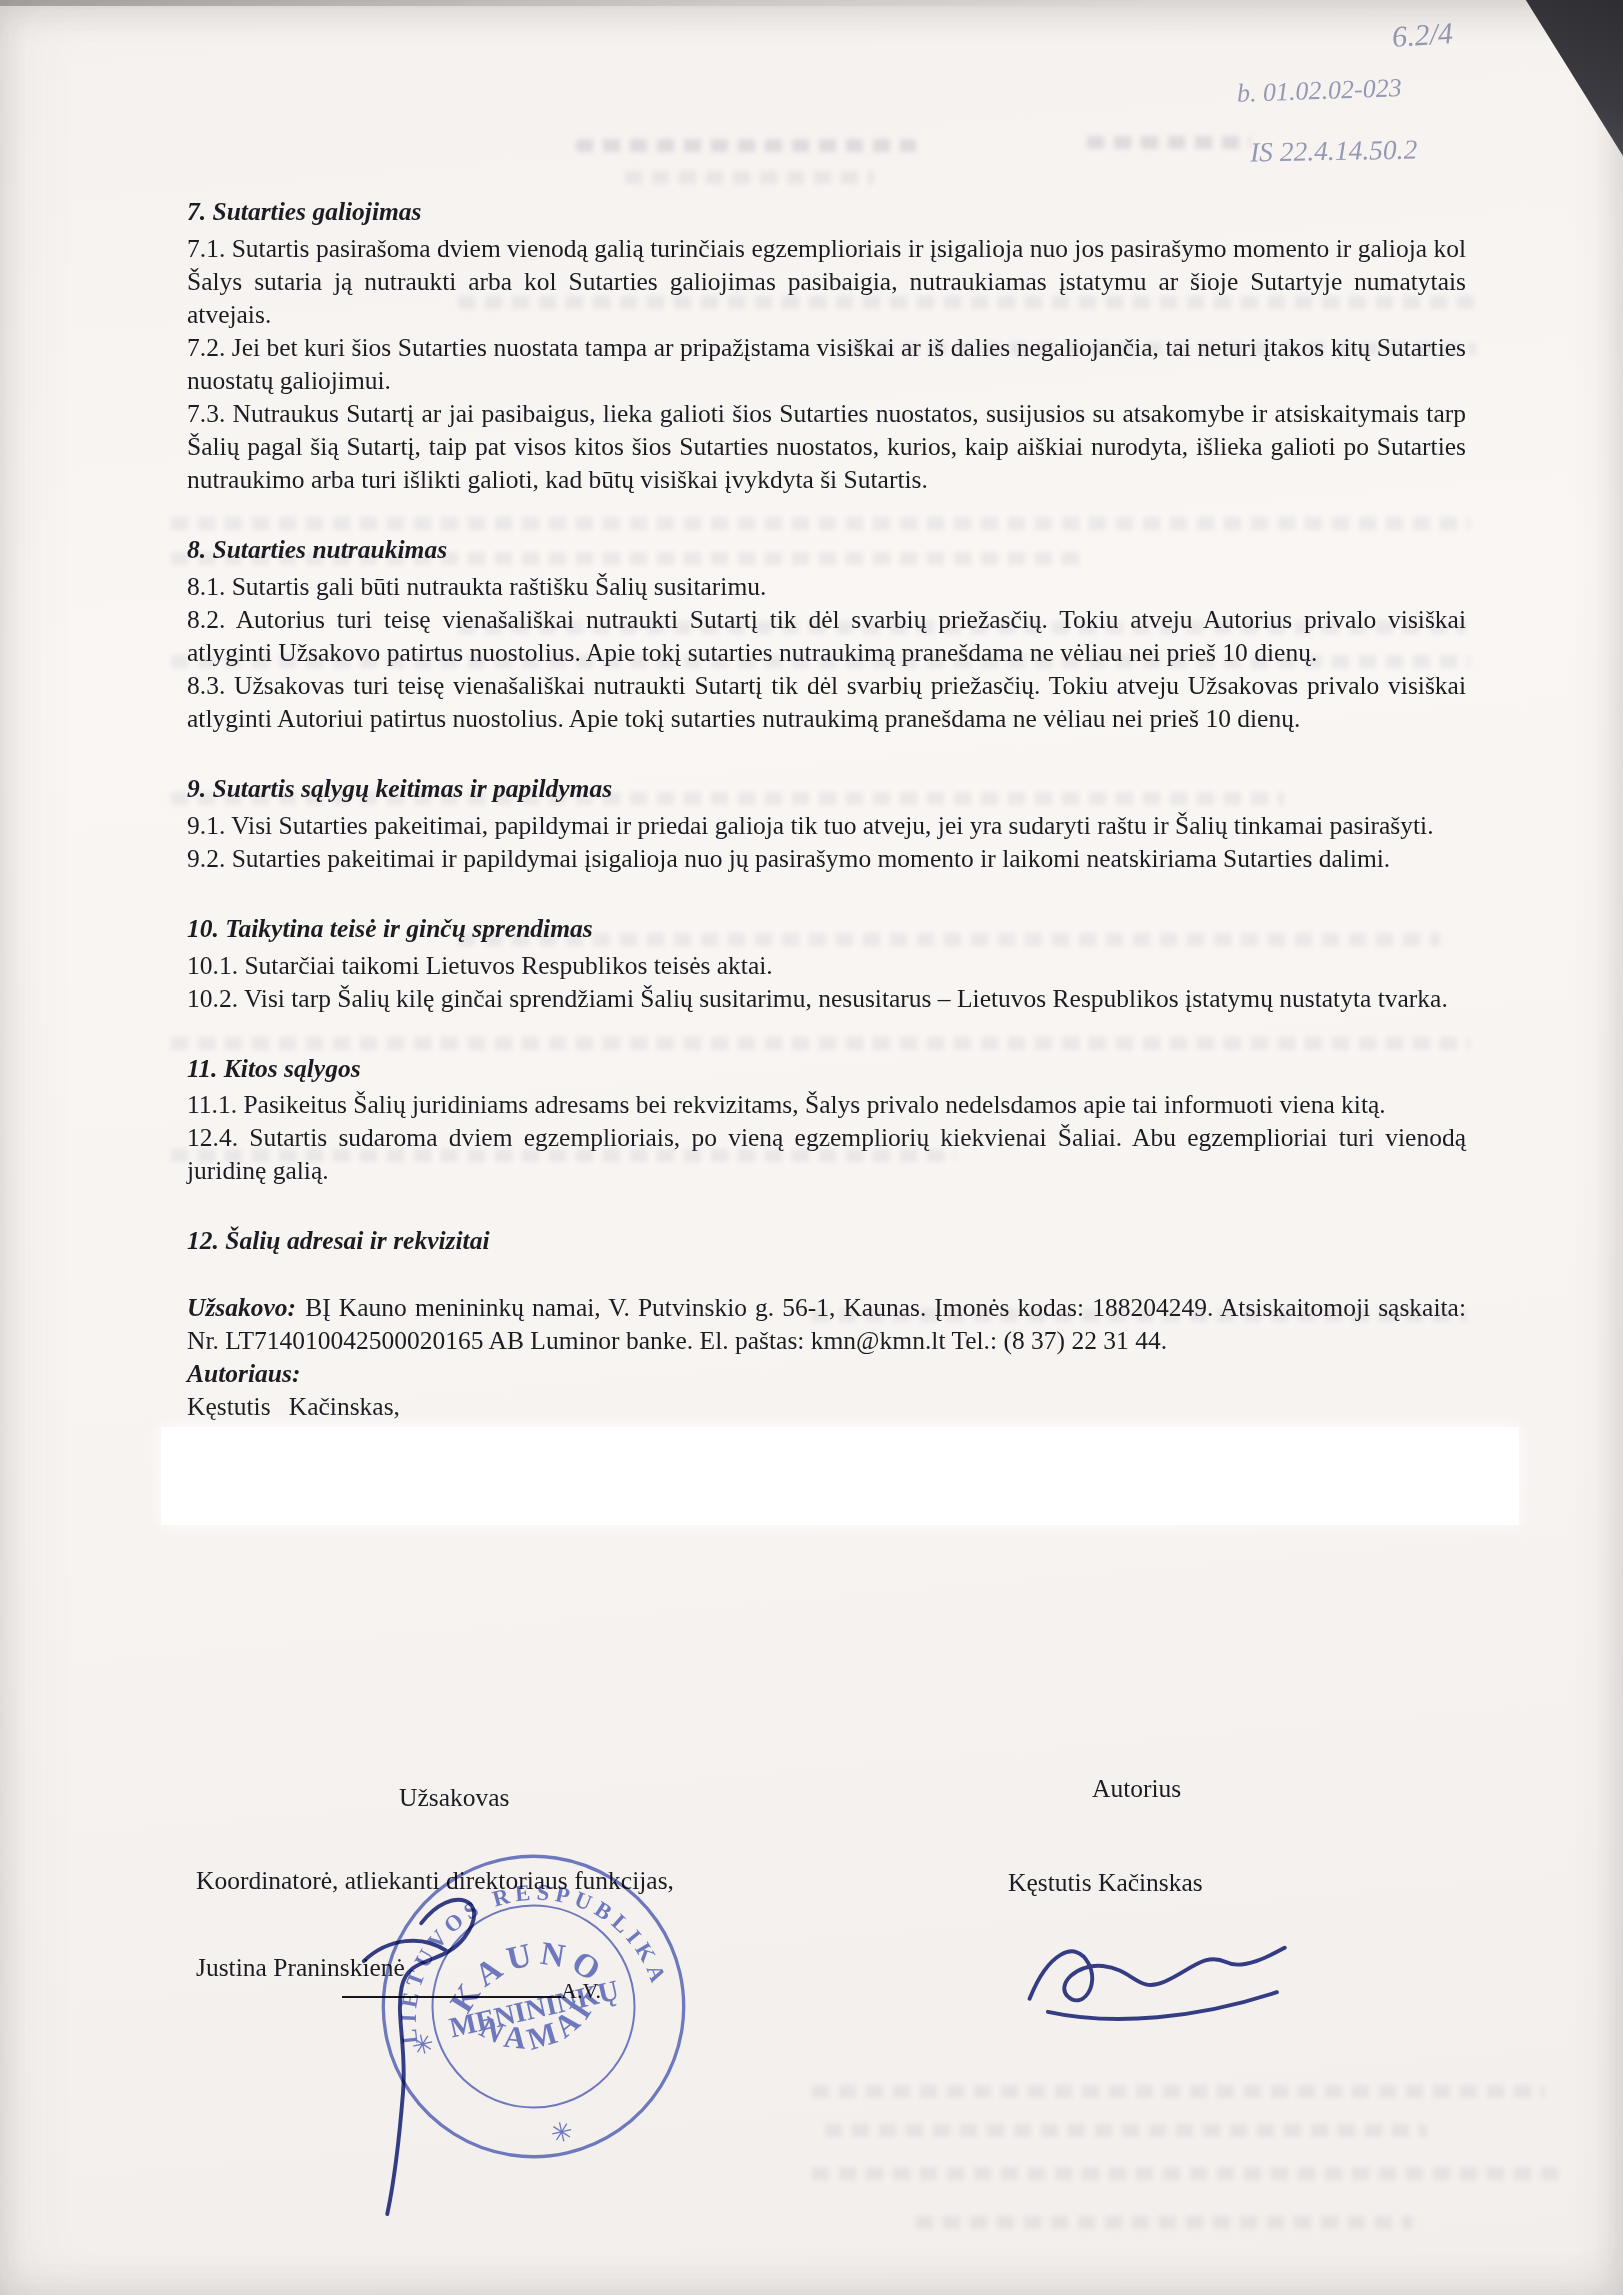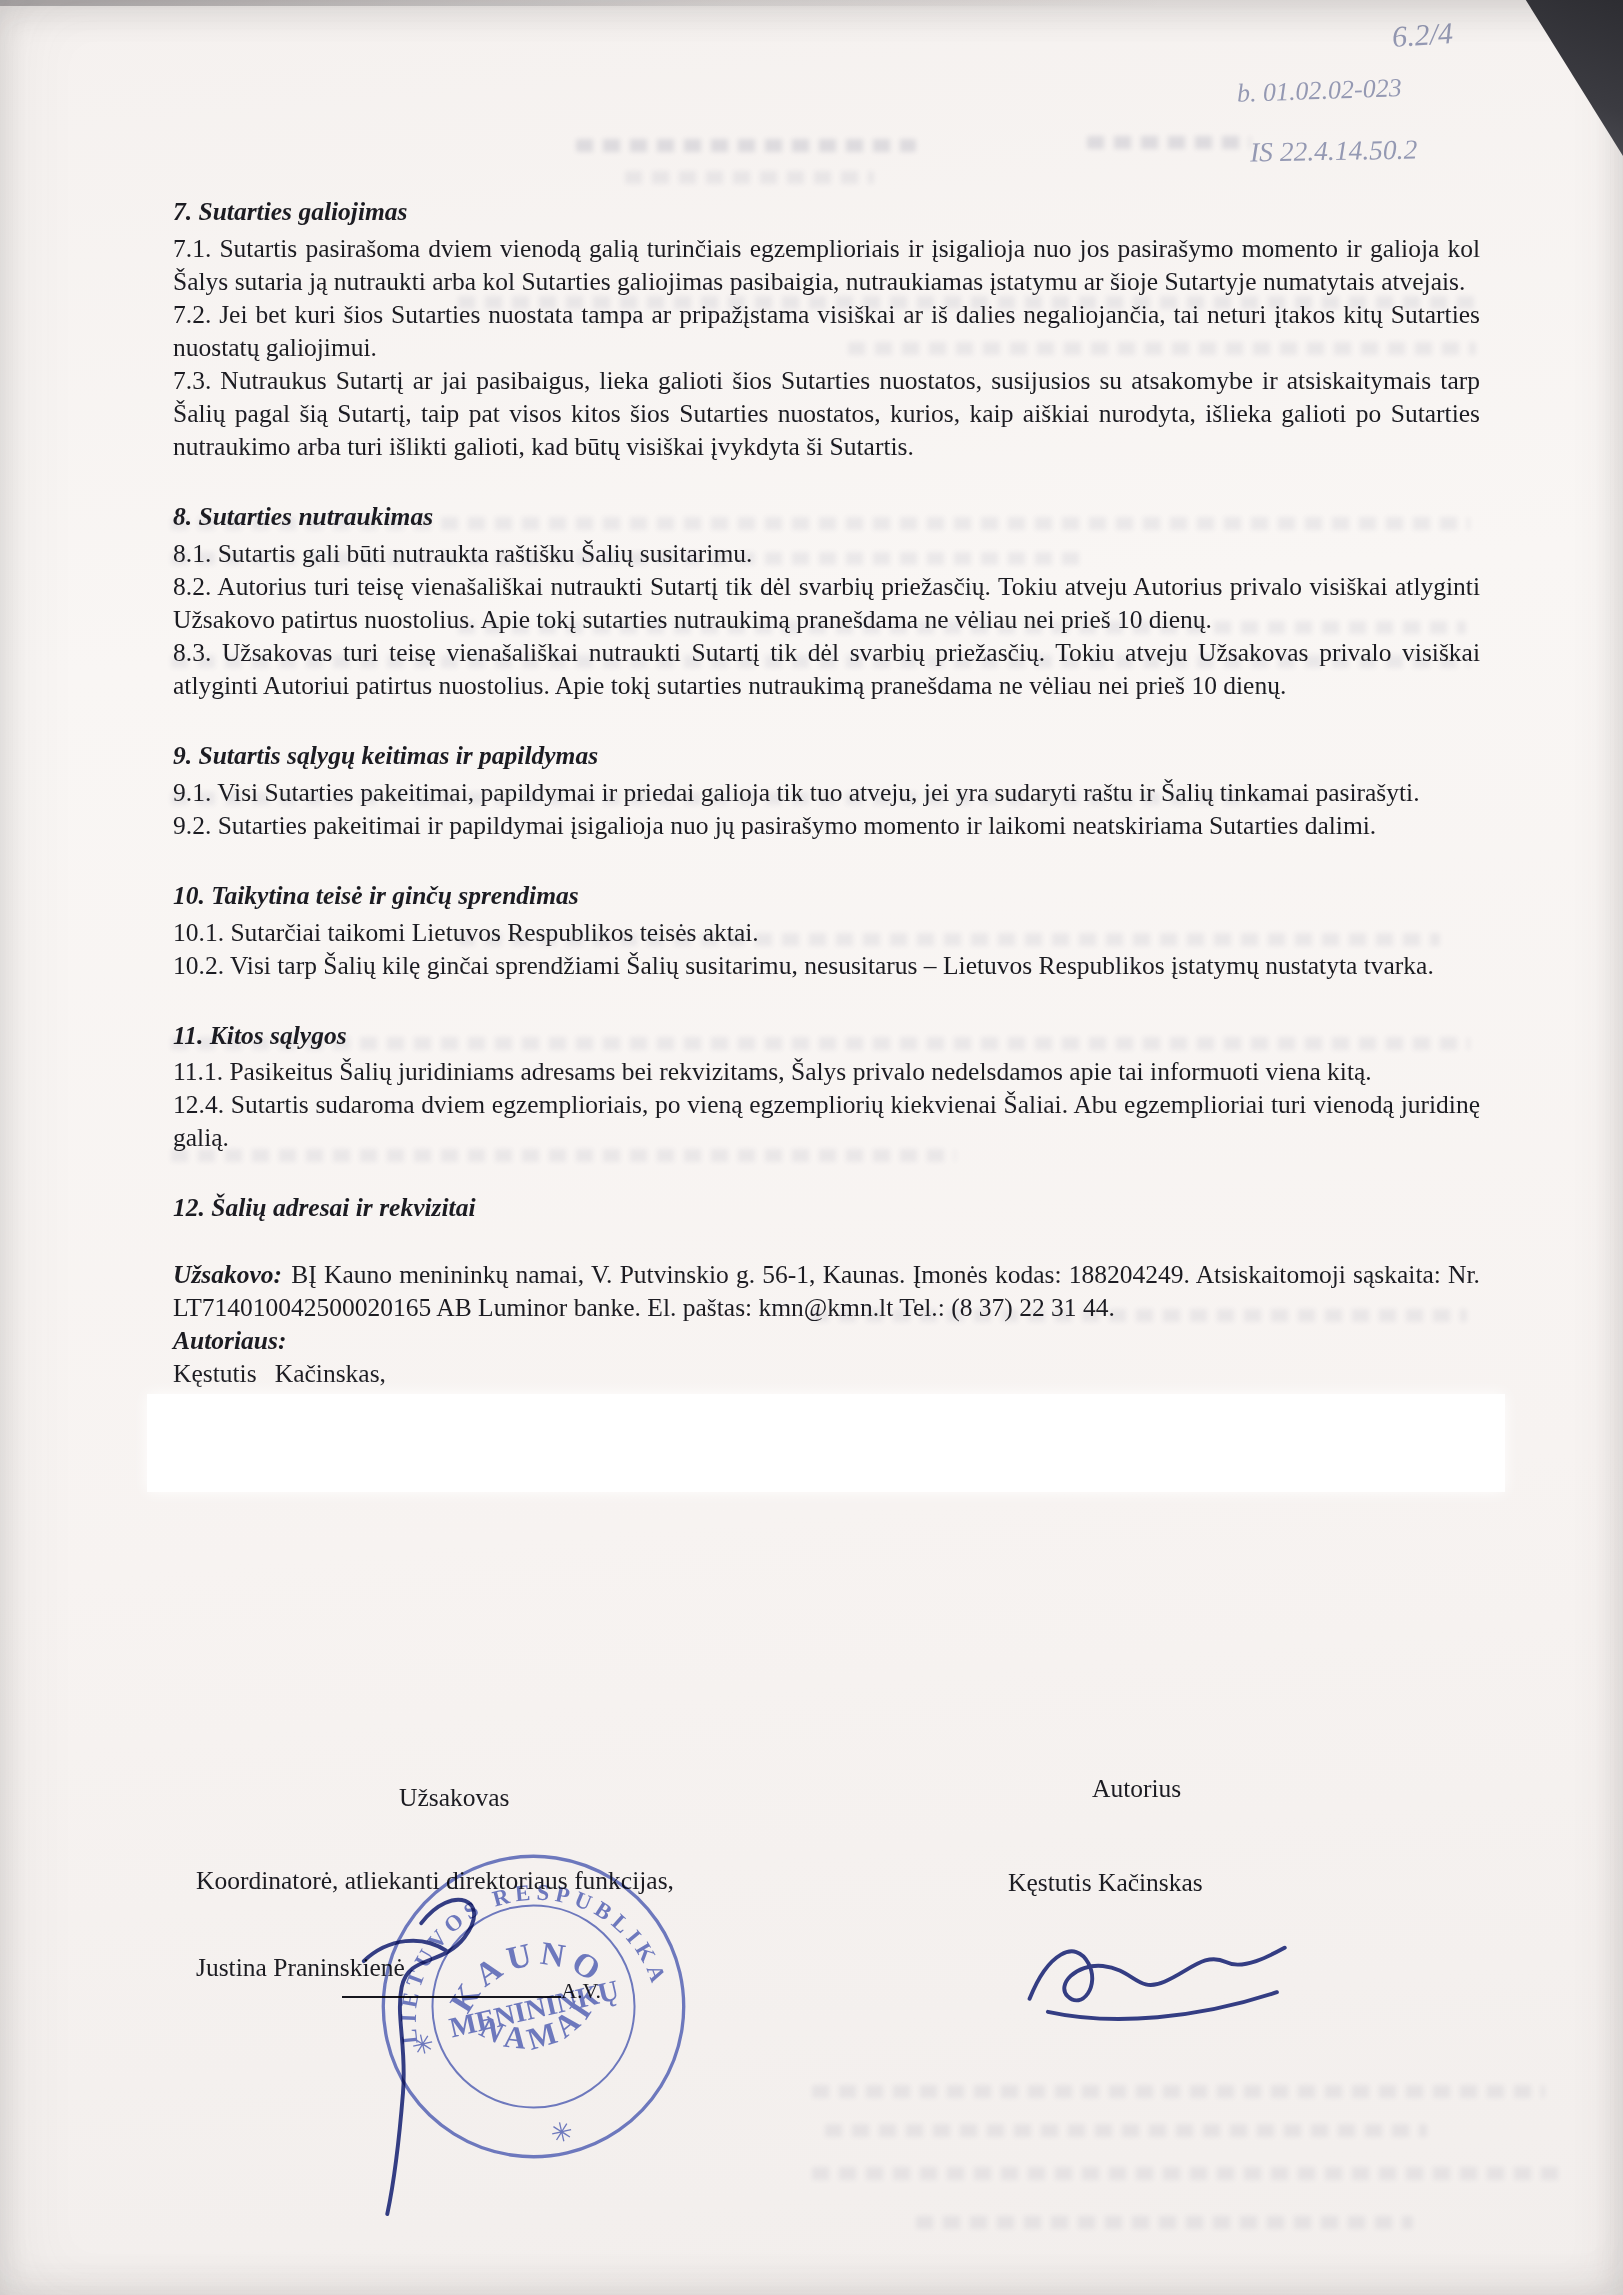--- a/index.html
+++ b/index.html
@@ -21,21 +21,21 @@
                 inset 0 -14.4px 35px rgba(80,70,72,.05);
   }
   .edge-top { position:absolute; top:0; left:0; width:1623px; height:5.9px; z-index:8;
     background: linear-gradient(90deg, rgba(45,42,48,.32), rgba(45,42,48,.08) 45%, rgba(45,42,48,0) 72%); }
   .fold { position:absolute; top:0; right:0; width:108px; height:156px; z-index:10;
     background: linear-gradient(205deg, #2d2d32 0%, #3b3b41 55%, #55555c 100%);
     clip-path: polygon(10% 0, 100% 0, 100% 100%); }
 
   
   .content { position: relative; z-index: 2; padding: 195px 139px 0 169px; font-size: 25.5px; line-height: 33px; }
-  .sec { margin: 0 4px 37px; }
+  .sec { margin: 0 18px 37px; }
   .h { font-size: 25.5px; font-style: italic; font-weight: bold; margin: 0 0 3.9px; }
   .h-gap { margin-bottom: 34px; }
   .p { margin: 0; text-align: justify; }
   .inl { font-style: italic; font-weight: bold; margin-right: 9.2px; }
   .name-line { word-spacing: 11.8px; }
   .redaction { position: relative; z-index: 3; width: 1358px; height: 98px; margin: 3.9px 0 0 -26px;
     background: #ffffff; box-shadow: 0 0 14.4px rgba(255,255,255,.95); }
 
   
   .bleed { position:absolute; inset:0; z-index:1; pointer-events:none; }

